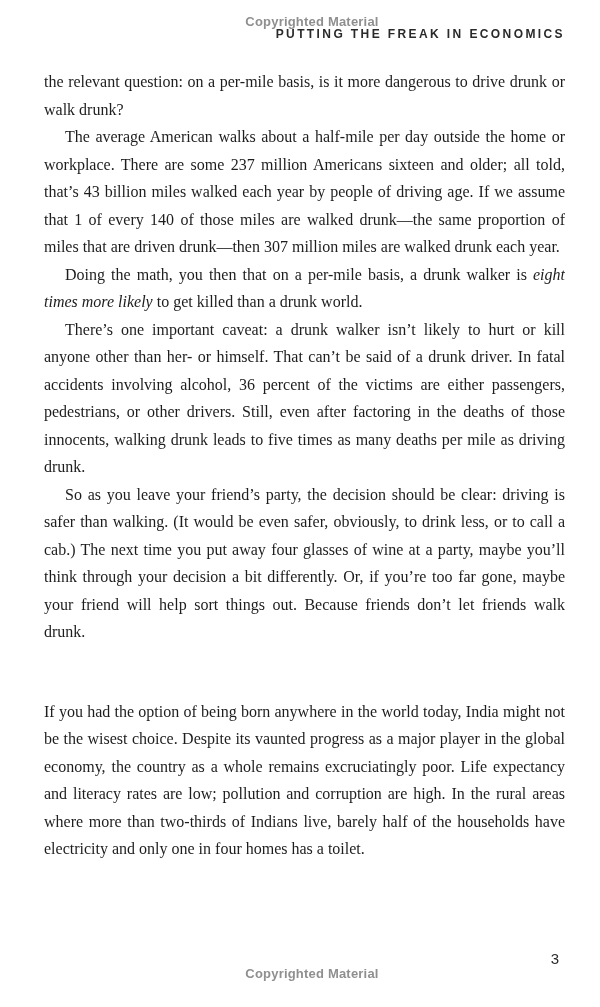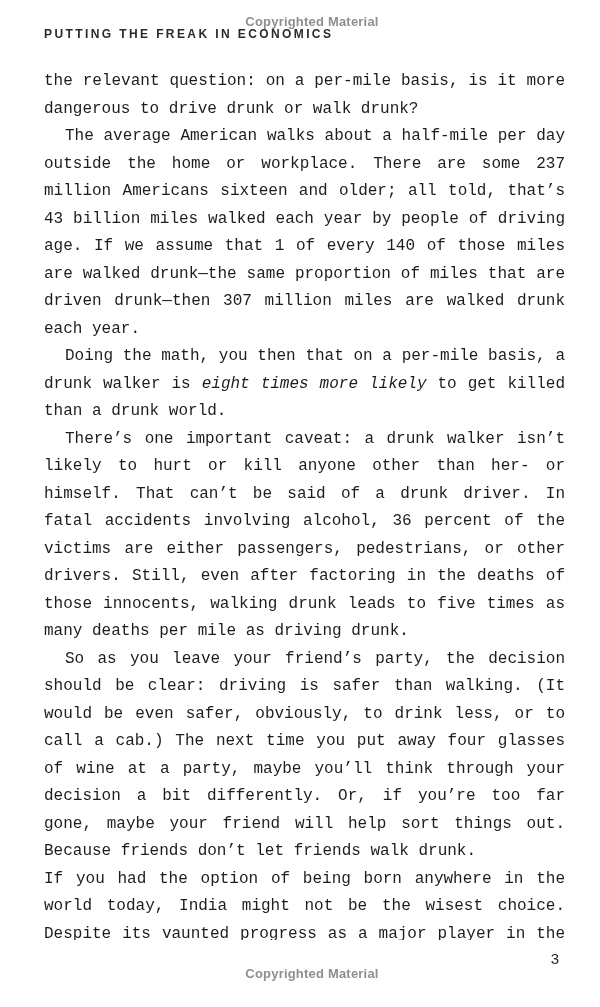--- a/index.html
+++ b/index.html
@@ -1,15 +1,15 @@
 <!DOCTYPE html>
 <html><head>
 <meta charset="utf-8">
 <style>
-  * { margin: 0; padding: 0; box-sizing: border-box; font-family: Liberation Mono, monospace; }
+  * { margin: 0; padding: 0; box-sizing: border-box; }
   html, body { background: #ffffff; }
   .page {
     position: relative;
     width: 600px;
     height: 1007px;
     background: #ffffff;
     overflow: hidden;
     font-family: "Liberation Serif", serif;
   }
   .notice {
@@ -23,20 +23,21 @@
     color: #8f8f8f;
     letter-spacing: 0.2px;
   }
   .notice-top { top: 14px; }
   .notice-bottom { top: 966px; }
   .running-header {
     position: absolute;
     top: 27px;
     left: 44px;
     width: 521px;
+    text-align: right;
     font-family: "Liberation Sans", sans-serif;
     font-weight: bold;
     font-size: 12px;
     letter-spacing: 2.4px;
     color: #2a2a2a;
     white-space: nowrap;
   }
   .body-text {
     position: absolute;
     top: 68px;
@@ -44,21 +45,21 @@
     width: 521px;
     height: 872px;
     overflow: hidden;
     font-size: 16px;
     line-height: 27.5px;
     color: #1d1d1d;
     text-align: justify;
   }
   .body-text p { margin: 0; }
   .body-text p.indent { text-indent: 21px; }
-  .body-text p.section-start { }
+  .body-text p.section-start { margin-top: 52px; }
   .body-text em { font-style: italic; }
   .page-number {
     position: absolute;
     top: 950px;
     left: 44px;
     width: 515px;
     text-align: right;
     font-family: "Liberation Sans", sans-serif;
     font-size: 15px;
     color: #2b2b2b;

